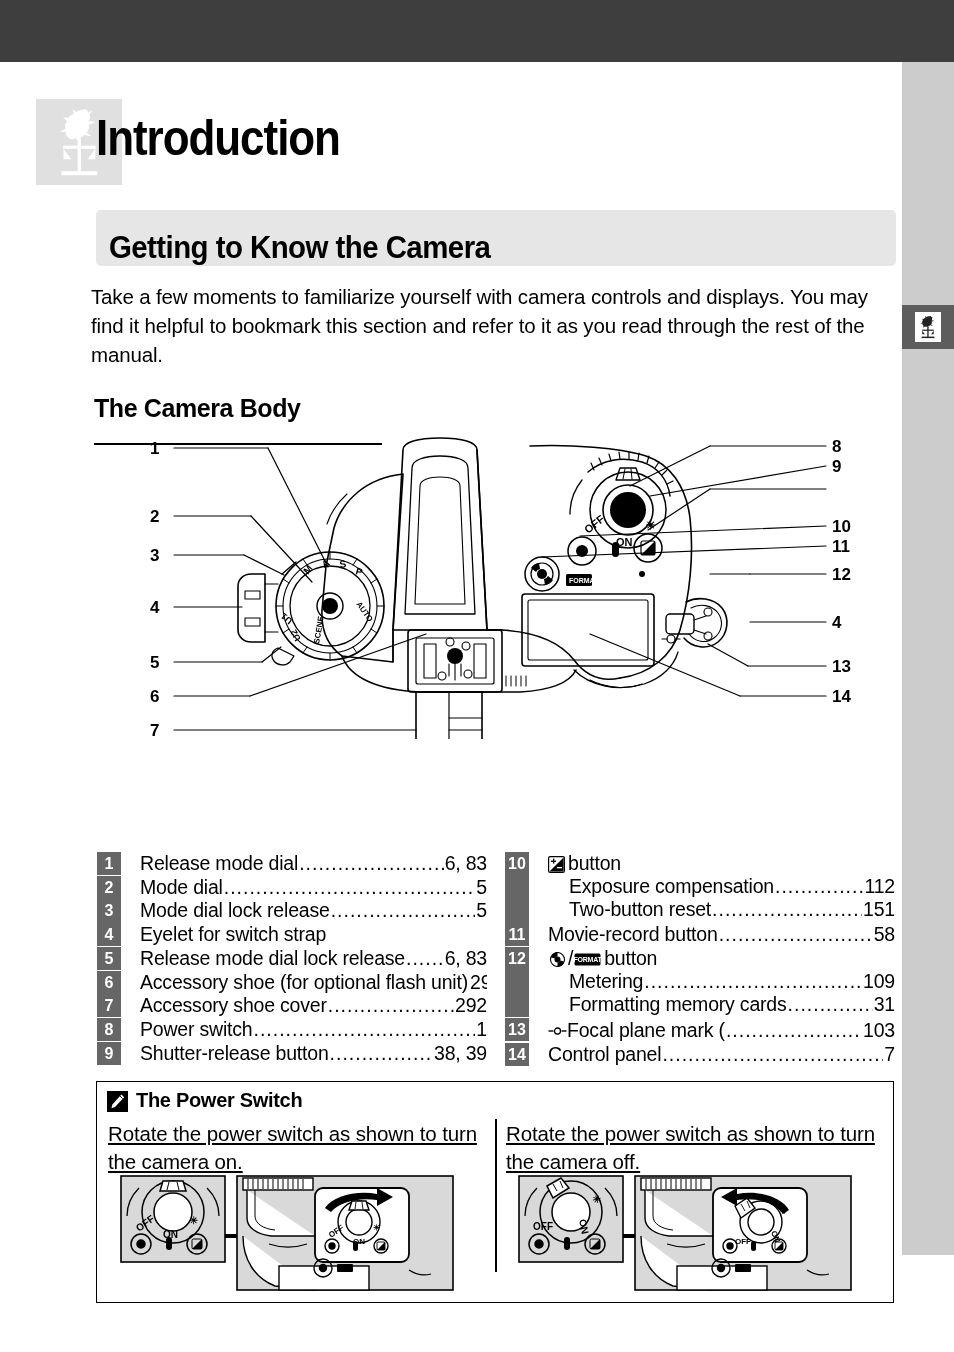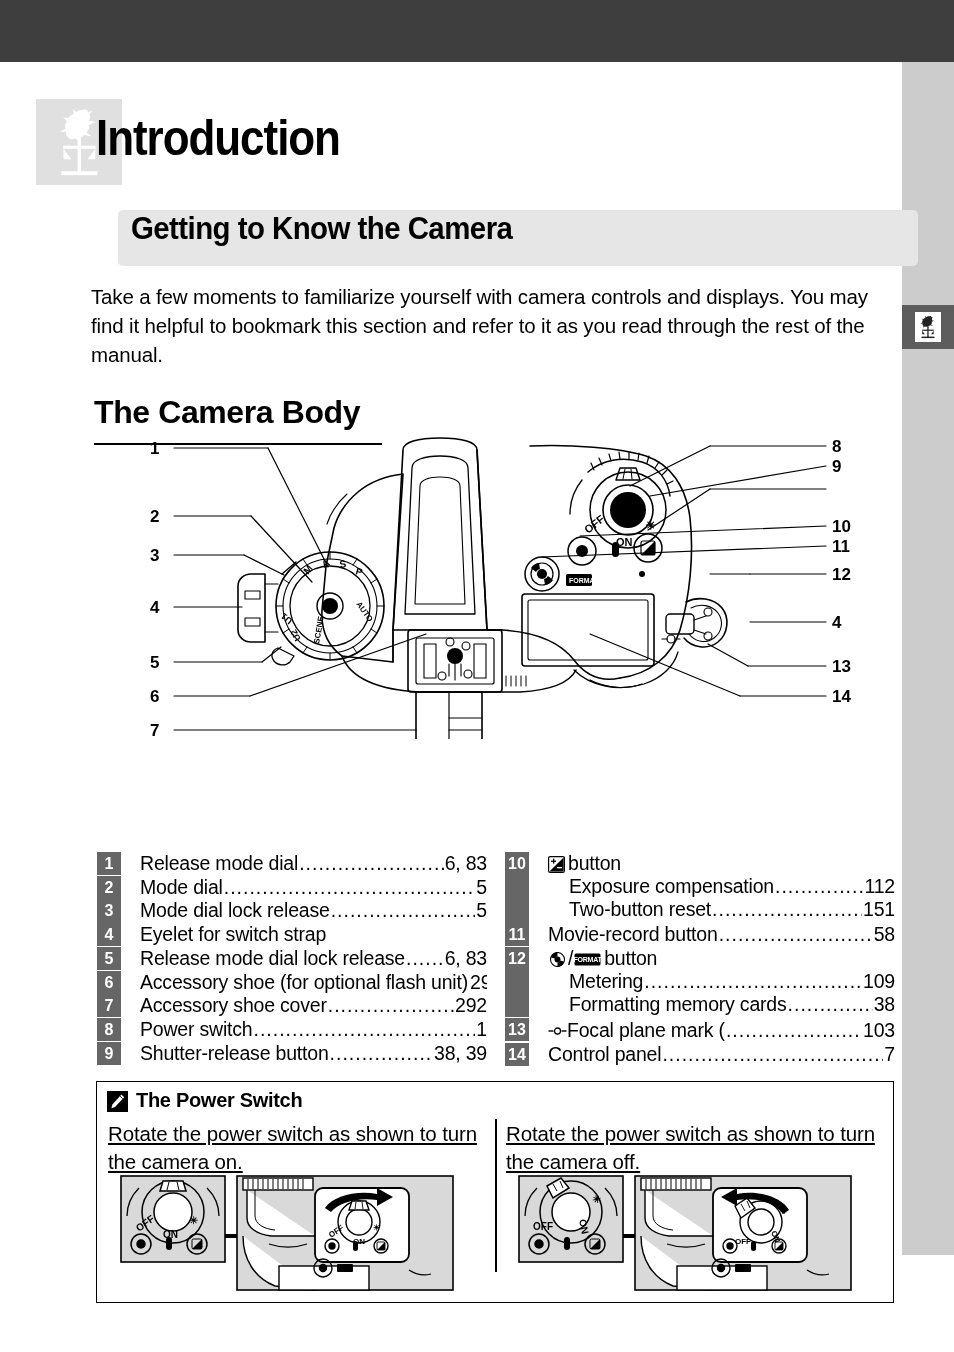--- a/index.html
+++ b/index.html
@@ -78,22 +78,21 @@
   }
 
   
   .banner {
     position: absolute;
     left: 96px; top: 136px;
     width: 800px; height: 56px;
     background: #e6e6e6;
     border-radius: 5px;
     display: flex;
-    align-items: flex-start;
-    margin-left: 22px;
+    align-items: flex-end;
   }
   .banner-text {
     font-size: 32px;
     font-weight: bold;
     padding-left: 14px;
     letter-spacing: -0.6px;
     transform: scaleX(0.92);
     transform-origin: left center;
     white-space: nowrap;
   }
@@ -106,24 +105,24 @@
     font-size: 20.5px;
     line-height: 29px;
     letter-spacing: -0.15px;
   }
 
   
   .subhead {
     position: absolute;
     left: 94px; top: 320px;
     width: 288px;
-    font-size: 32px;
+    font-size: 25px;
     font-weight: bold;
     letter-spacing: -0.4px;
-    padding-bottom: 12px;
+    padding-bottom: 20px;
     border-bottom: 2.5px solid #000;
   }
 
   
   .figure {
     position: absolute;
     left: 150px; top: 360px;
     width: 700px; height: 305px;
   }
   .figure svg { display: block; }
@@ -669,21 +668,21 @@
             <span class="idx-page"></span>
           </div>
           <div class="idx-line sub">
             <span class="idx-label">Metering</span>
             <span class="idx-dots">........................................................................................................................</span>
             <span class="idx-page">109</span>
           </div>
           <div class="idx-line sub">
             <span class="idx-label">Formatting memory cards</span>
             <span class="idx-dots">........................................................................................................................</span>
-            <span class="idx-page">38</span>
+            <span class="idx-page">31</span>
           </div>
         </div>
       </div>
       <div class="idx-row">
         <div class="idx-badge h1">13</div>
         <div class="idx-body">
           <div class="idx-line">
             <span class="idx-label"><span class="ic-focal"><svg width="19" height="10" viewBox="0 0 19 10">
                   <circle cx="9.5" cy="5" r="3" fill="none" stroke="#000" stroke-width="1.3"></circle>
                   <rect x="0.5" y="4.3" width="5" height="1.4" fill="#000"></rect>

